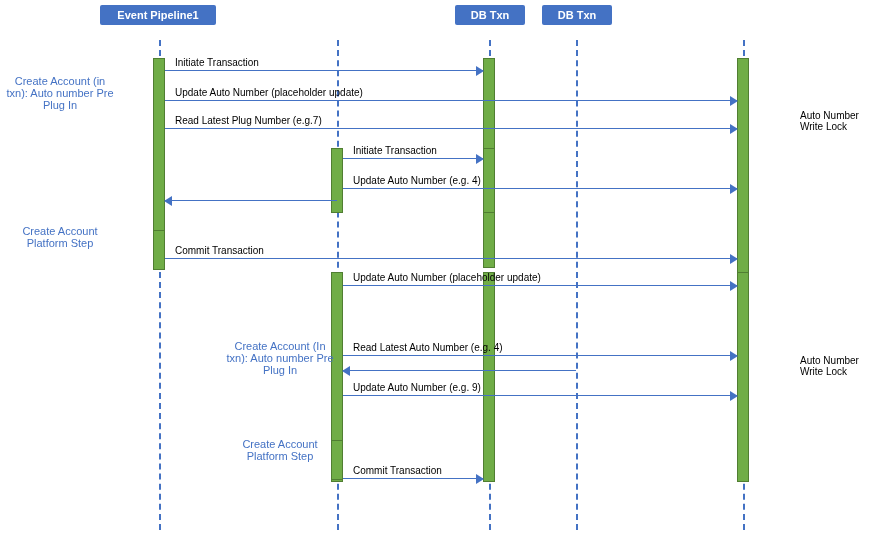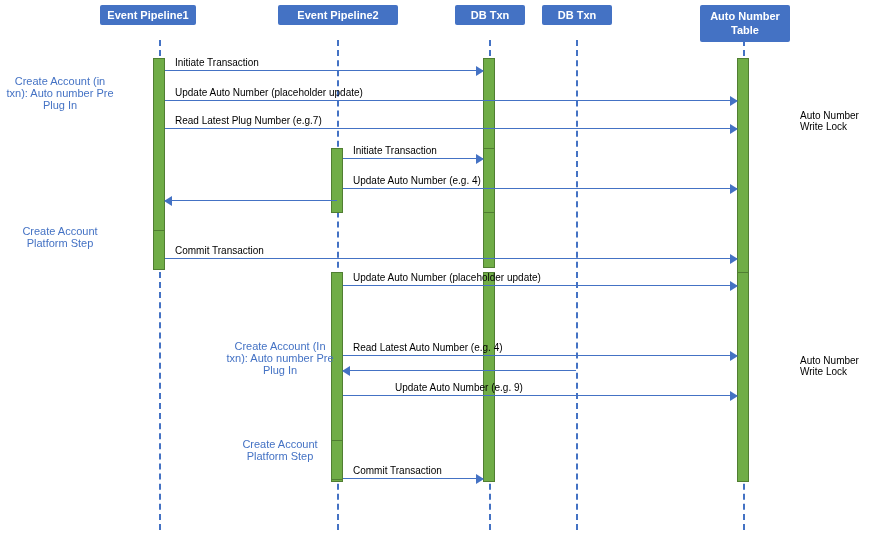--- a/index.html
+++ b/index.html
@@ -91,25 +91,23 @@
       font-size: 10px;
       color: #000;
       text-align: left;
     }
   </style>
 </head>
 <body>
 
 <div id="diagram">
 
-  <div class="lane-header" style="left:100px; width:96px; top:5px;">Event Pipeline1</div>
-  <div class="lane-header" style="left:278px; width:120px; top:5px;">Event Pipeline2</div>
+  <div class="lane-header" style="left:100px; width:116px; top:5px;">Event Pipeline1</div>
   <div class="lane-header" style="left:455px; width:70px; top:5px;">DB Txn</div>
   <div class="lane-header" style="left:542px; width:70px; top:5px;">DB Txn</div>
-  <div class="lane-header" style="left:700px; width:90px; top:5px; line-height:1.3;">Auto Number<br>Table</div>
 
   <div class="lifeline" style="left:159px;"></div>
   <div class="lifeline" style="left:337px;"></div>
   <div class="lifeline" style="left:489px;"></div>
   <div class="lifeline" style="left:576px;"></div>
   <div class="lifeline" style="left:743px;"></div>
 
   <div class="activation" style="left:153px; top:58px; height:210px;"></div>
 
   <div class="activation" style="left:153px; top:230px; height:40px;"></div>
@@ -152,21 +150,21 @@
 
   <div class="arrow-line" style="left:343px; top:285px; width:394px;"></div>
   <div class="arrow-label" style="left:353px; top:272px;">Update Auto Number (placeholder update)</div>
 
   <div class="arrow-line" style="left:343px; top:355px; width:394px;"></div>
   <div class="arrow-label" style="left:353px; top:342px;">Read Latest Auto Number (e.g. 4)</div>
 
   <div class="arrow-line left-arrow" style="left:343px; top:370px; width:233px;"></div>
 
   <div class="arrow-line" style="left:343px; top:395px; width:394px;"></div>
-  <div class="arrow-label" style="left:353px; top:382px;margin-left:42px;">Update Auto Number (e.g. 9)</div>
+  <div class="arrow-label" style="left:353px; top:382px;">Update Auto Number (e.g. 9)</div>
 
   <div class="arrow-line" style="left:343px; top:478px; width:140px;"></div>
   <div class="arrow-label" style="left:353px; top:465px;">Commit Transaction</div>
 
   <div class="side-label" style="left:5px; top:75px; width:110px;">Create Account (in txn): Auto number Pre Plug In</div>
   <div class="side-label" style="left:5px; top:225px; width:110px;">Create Account Platform Step</div>
   <div class="side-label" style="left:225px; top:340px; width:110px;">Create Account (In txn): Auto number Pre Plug In</div>
   <div class="side-label" style="left:225px; top:438px; width:110px;">Create Account Platform Step</div>
 
   <div class="right-label" style="left:800px; top:110px; width:65px;">Auto Number Write Lock</div>

